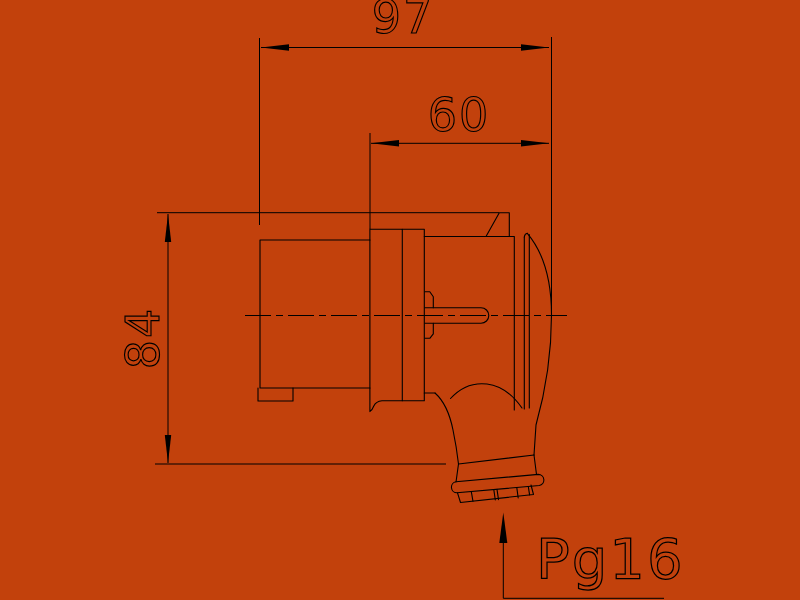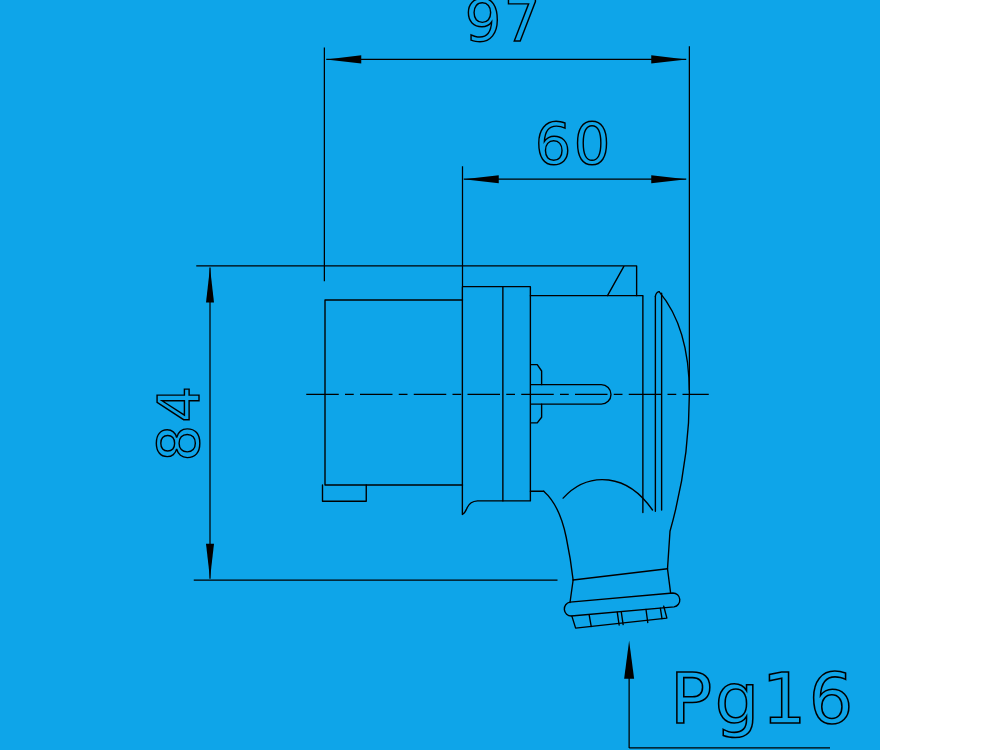--- a/index.html
+++ b/index.html
@@ -1,16 +1,16 @@
 <!DOCTYPE html>
 <html><head>
 <meta charset="utf-8">
 <style>
   html,body{margin:0;padding:0;background:#ffffff;}
-  #stage{position:relative;width:704px;height:600px;background:#0ea5e9;overflow:hidden;}
+  #stage{position:relative;width:800px;height:600px;background:#c2410c;overflow:hidden;}
   svg{position:absolute;left:0;top:0;}
   .ln{fill:none;stroke:#000;stroke-width:1.1;stroke-linecap:round;stroke-linejoin:round;}
   .dim{fill:none;stroke:#000;stroke-width:1;}
   .arrow{fill:#000;stroke:none;}
   .cad-text{font-family:"DejaVu Sans",sans-serif;fill:none;stroke:#000;stroke-width:1.15;letter-spacing:2px;}
   .cl{fill:none;stroke:#000;stroke-width:1;stroke-dasharray:26 5 7 5;}
 </style>
 </head>
 <body>
 

